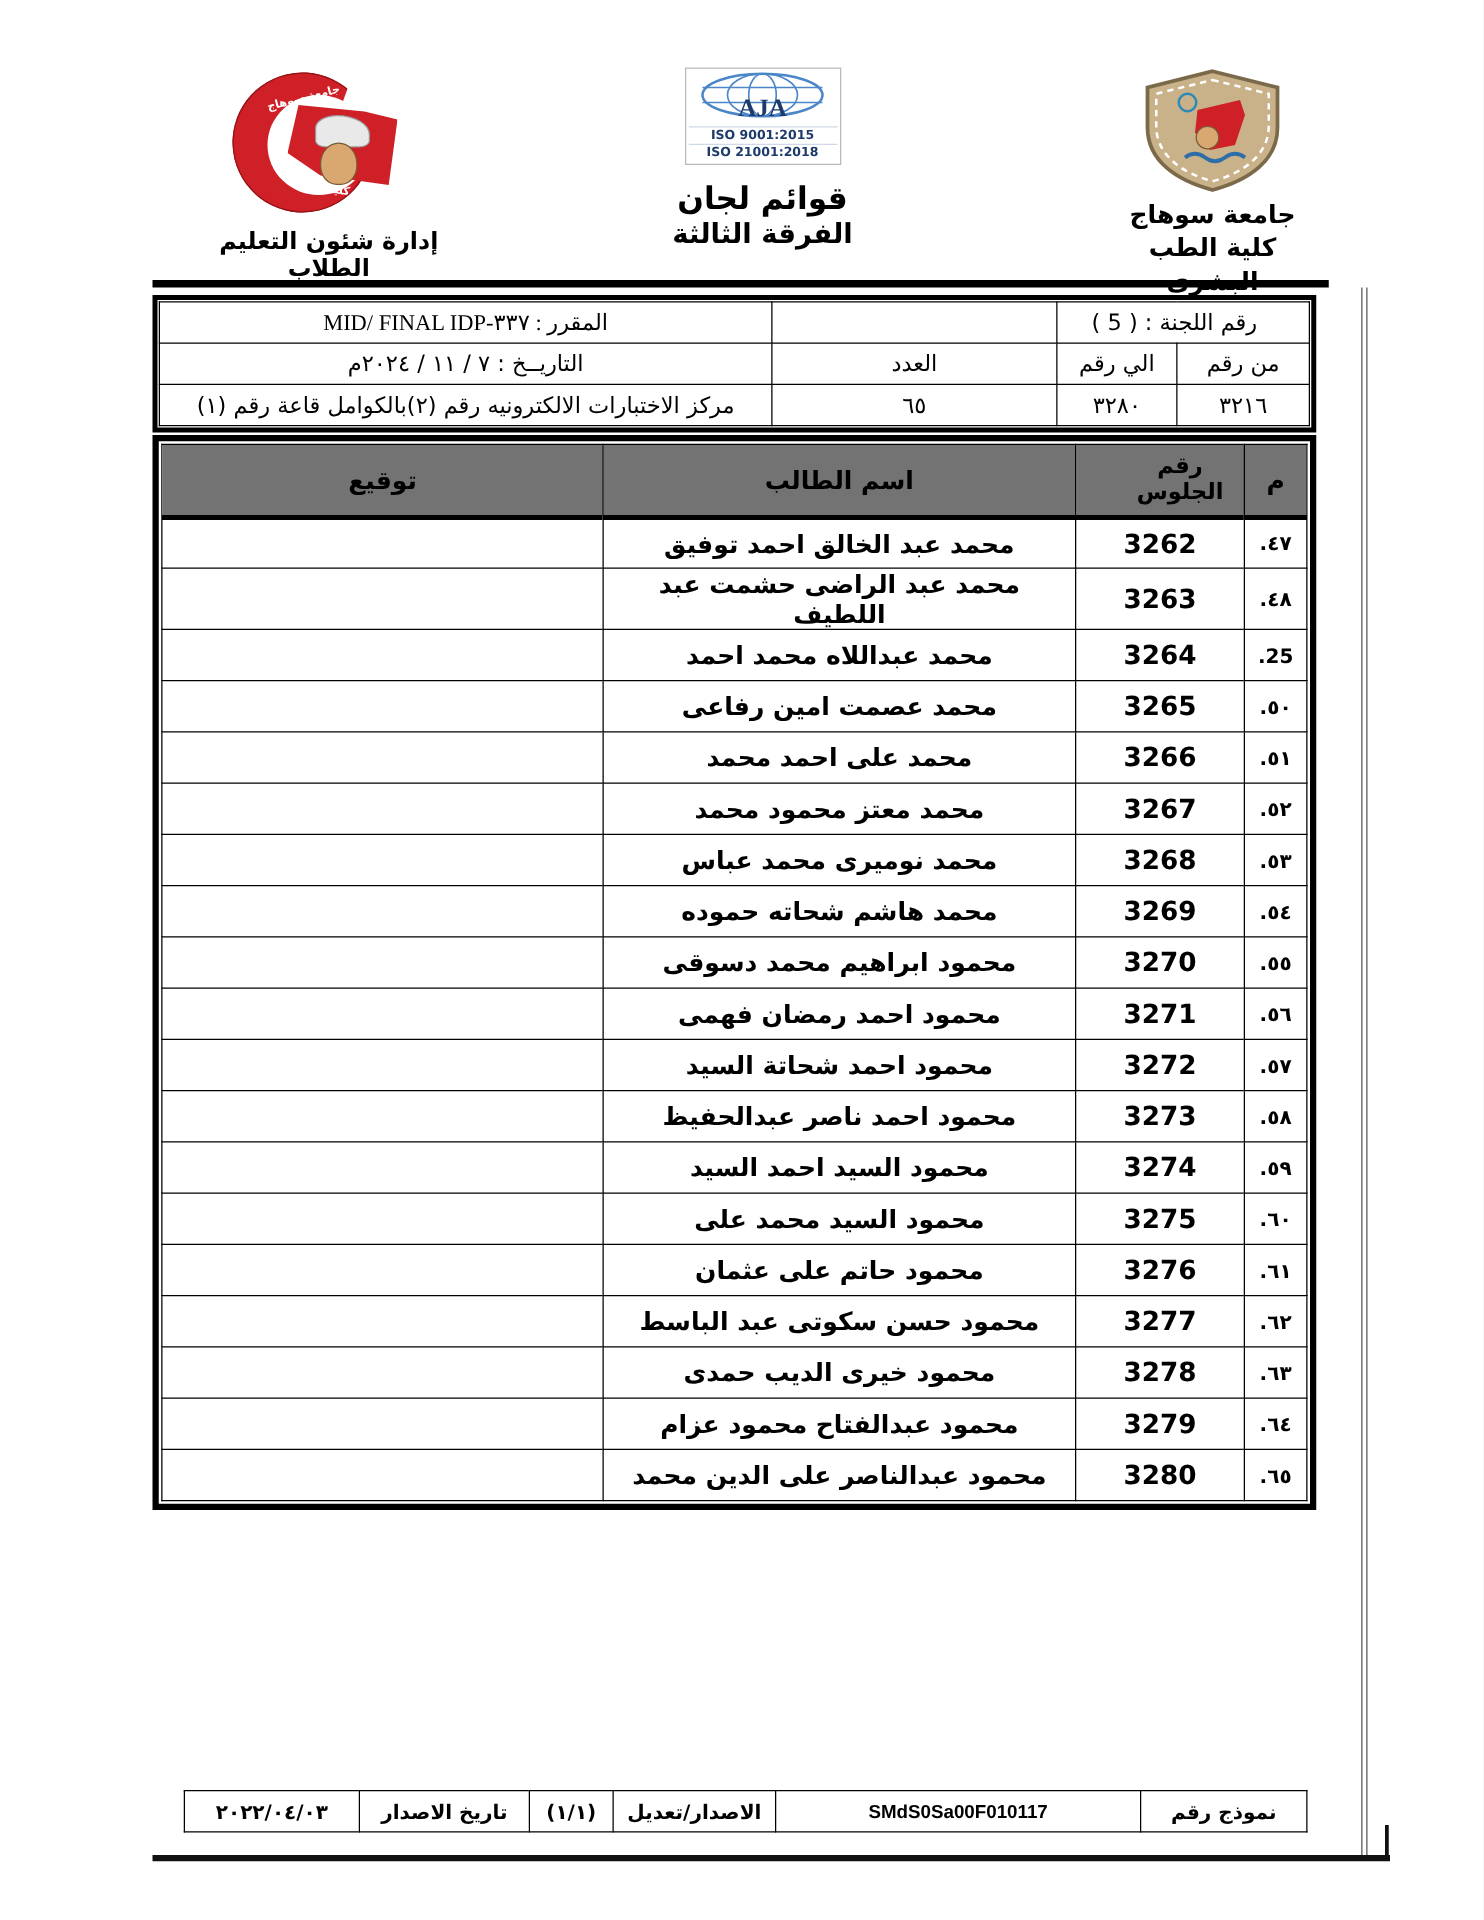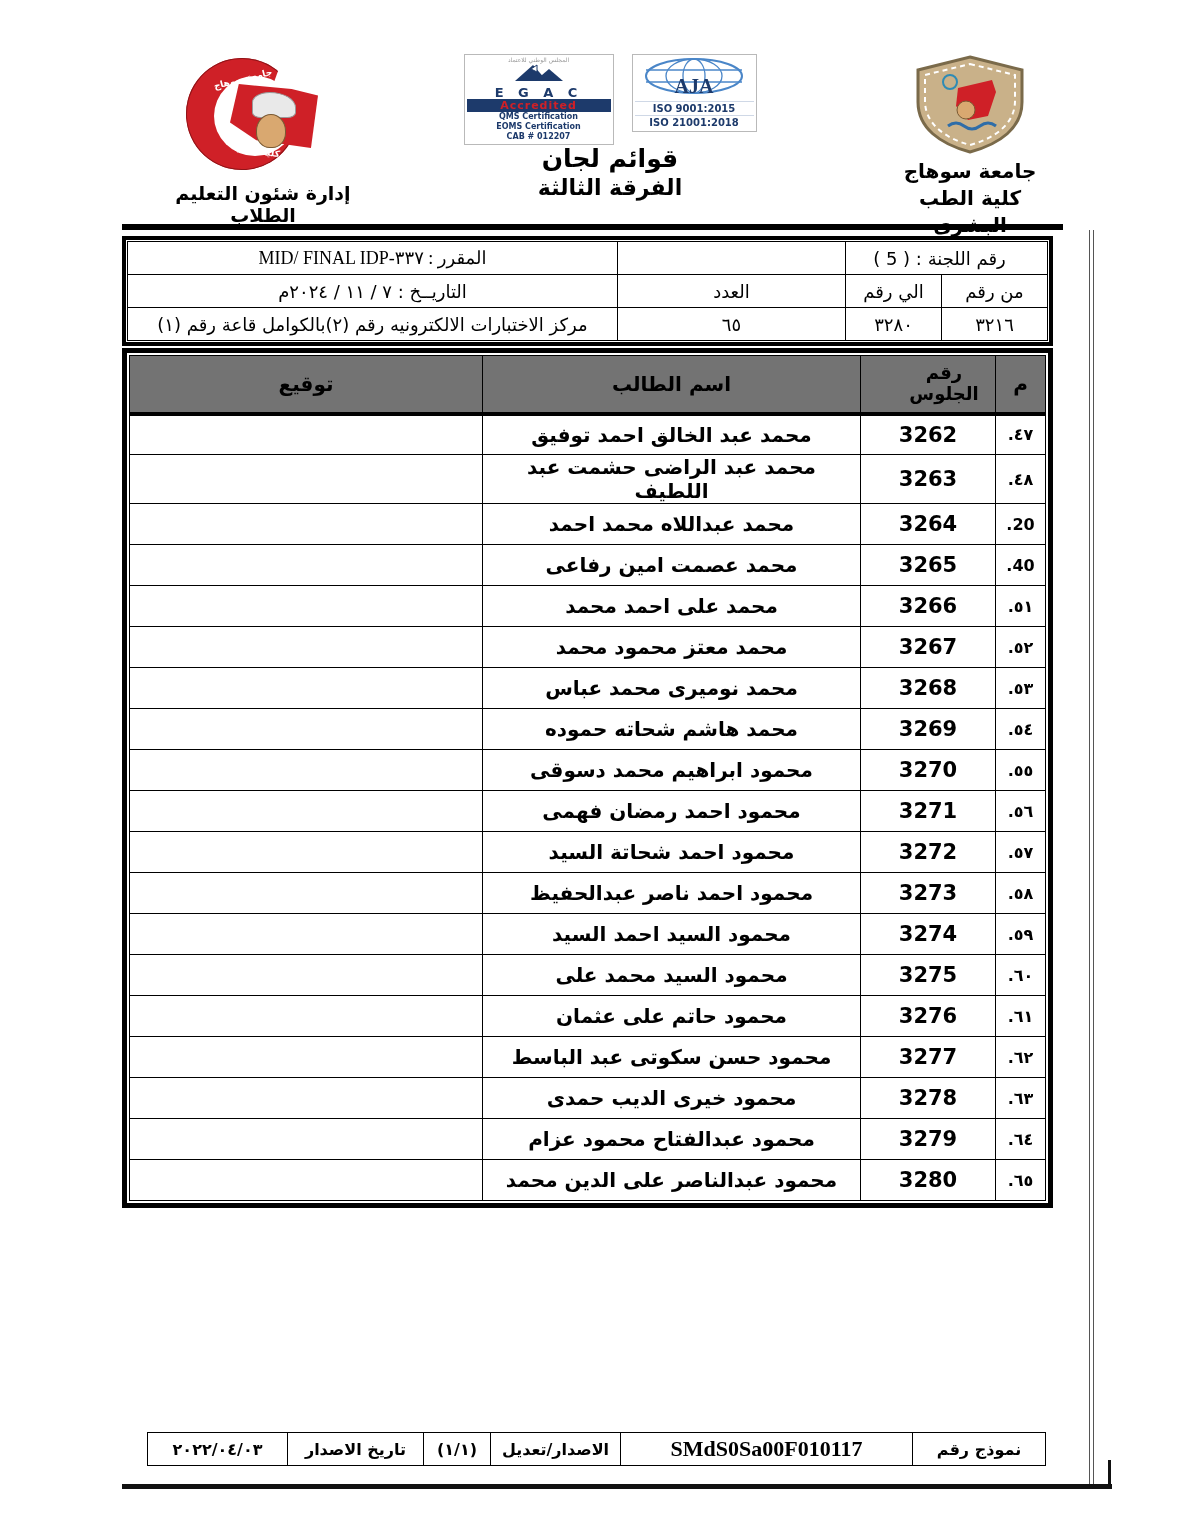--- a/index.html
+++ b/index.html
@@ -60,21 +60,21 @@
 
   .main-table tr.head td { height:58px; background:#737373; font-weight:bold; font-size:20px; border-bottom:4px solid #000; }
   .main-table tr.head .seat-head { font-size:18px; line-height:1.15;padding-left:32px; }
   .main-table tr.rowline td { height:41px; }
   .cell-index { font-size:16px; font-weight:bold; direction:rtl; }
   .cell-seat { font-size:21px; font-weight:bold; }
   .cell-name { font-size:20px; font-weight:bold; direction:rtl; padding:0 10px; }
 
   .footer-wrap { position:absolute; left:147px; top:1432px; width:899px; }
   .footer-table td { height:33px; font-size:16px; font-weight:bold; }
-  .footer-table .code { font-family:Liberation Serif, serif; font-size:22px; direction:ltr; unicode-bidi:embed; }
+  .footer-table .code { font-family:Liberation Sans, sans-serif; font-size:15px; direction:ltr; unicode-bidi:embed; }
   .footer-table .num { letter-spacing:1px; }
 </style>
 </head>
 <body>
 
 <div class="page">
 
   <div class="hdr-left">
     <div class="crescent-wrap">
       <div class="crescent-ring"></div>
@@ -84,33 +84,20 @@
       <div class="pharaoh-hat"></div>
       <div class="pharaoh-head"></div>
       <div class="ring-text-top">جامعة سوهاج</div>
       <div class="ring-text-bottom">كلية الطب</div>
     </div>
     <div class="dept-text">إدارة شئون التعليم الطلاب</div>
   </div>
 
   <div class="hdr-center">
     <div class="cert-row">
-      <div class="egac-box">
-        <div class="egac-arc">المجلس الوطني للاعتماد</div>
-        <svg width="60" height="18" viewBox="0 0 60 18">
-          <polygon points="6,18 24,2 38,18" fill="#1d3a6b"></polygon>
-          <polygon points="26,18 40,6 54,18" fill="#1d3a6b"></polygon>
-          <polygon points="22,6 28,2 28,9" fill="#ffffff" stroke="#1d3a6b" stroke-width="1"></polygon>
-        </svg>
-        <div class="egac-name">E G A C</div>
-        <div class="egac-bar">Accredited</div>
-        <div class="egac-line">QMS Certification</div>
-        <div class="egac-line">EOMS Certification</div>
-        <div class="egac-line">CAB # 012207</div>
-      </div>
       <div class="aja-box">
         <svg width="115" height="40" viewBox="0 0 115 40">
           <ellipse cx="57" cy="19" rx="48" ry="17" fill="none" stroke="#4a86c8" stroke-width="2"></ellipse>
           <ellipse cx="57" cy="19" rx="28" ry="17" fill="none" stroke="#4a86c8" stroke-width="1.3"></ellipse>
           <ellipse cx="57" cy="19" rx="11" ry="17" fill="none" stroke="#4a86c8" stroke-width="1.3"></ellipse>
           <line x1="9" y1="13" x2="105" y2="13" stroke="#4a86c8" stroke-width="1.3"></line>
           <line x1="9" y1="25" x2="105" y2="25" stroke="#4a86c8" stroke-width="1.3"></line>
           <text x="57" y="36" text-anchor="middle" font-family="Liberation Serif, serif" font-size="20" font-weight="bold" fill="#1d3a6b">AJA</text>
         </svg>
         <div class="aja-iso">ISO 9001:2015</div>
@@ -202,28 +189,28 @@
     </tr>
 
     <tr class="rowline">
       <td class="cell-index">٤٨.</td>
       <td class="cell-seat">3263</td>
       <td class="cell-name">محمد عبد الراضى حشمت عبد اللطيف</td>
       <td class="cell-sign"></td>
     </tr>
 
     <tr class="rowline">
-      <td class="cell-index">20.</td>
+      <td class="cell-index">25.</td>
       <td class="cell-seat">3264</td>
       <td class="cell-name">محمد عبداللاه محمد احمد</td>
       <td class="cell-sign"></td>
     </tr>
 
     <tr class="rowline">
-      <td class="cell-index">40.</td>
+      <td class="cell-index">٥٠.</td>
       <td class="cell-seat">3265</td>
       <td class="cell-name">محمد عصمت امين رفاعى</td>
       <td class="cell-sign"></td>
     </tr>
 
     <tr class="rowline">
       <td class="cell-index">٥١.</td>
       <td class="cell-seat">3266</td>
       <td class="cell-name">محمد على احمد محمد</td>
       <td class="cell-sign"></td>

